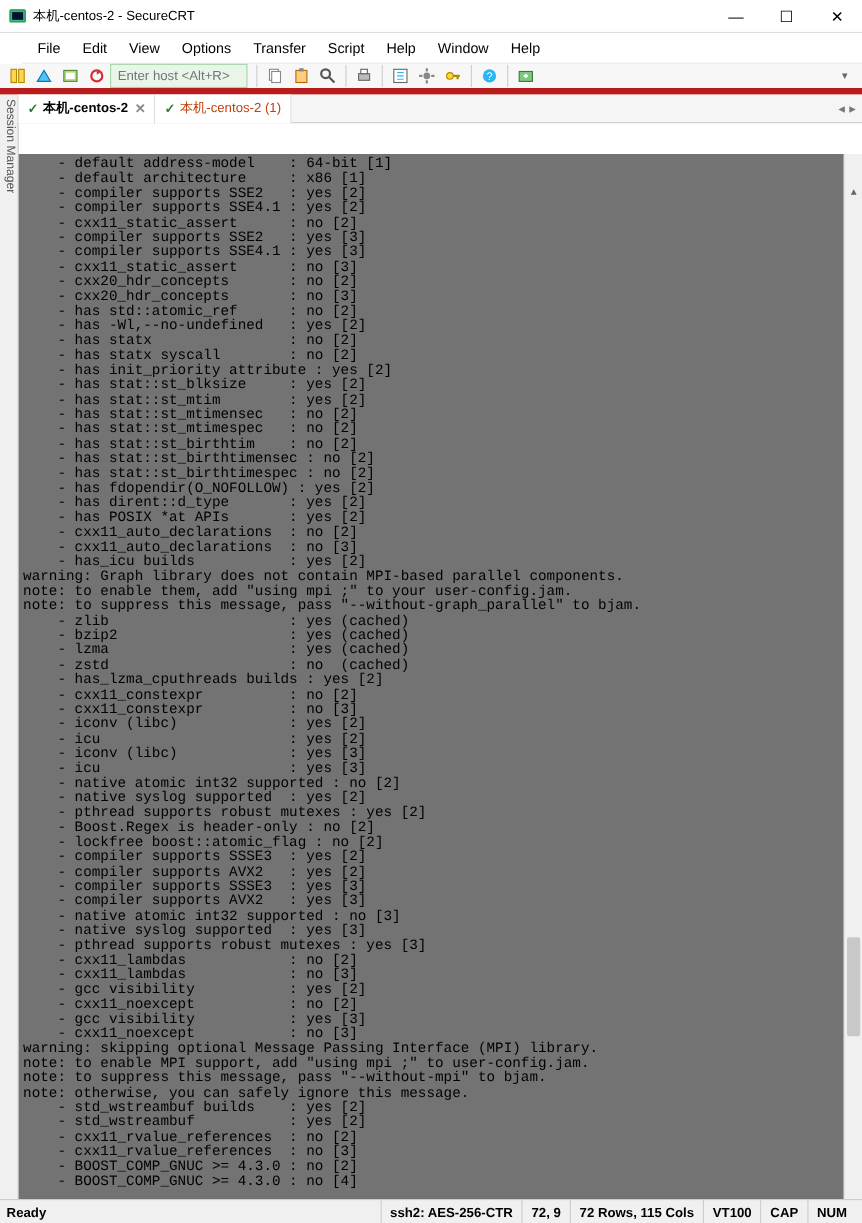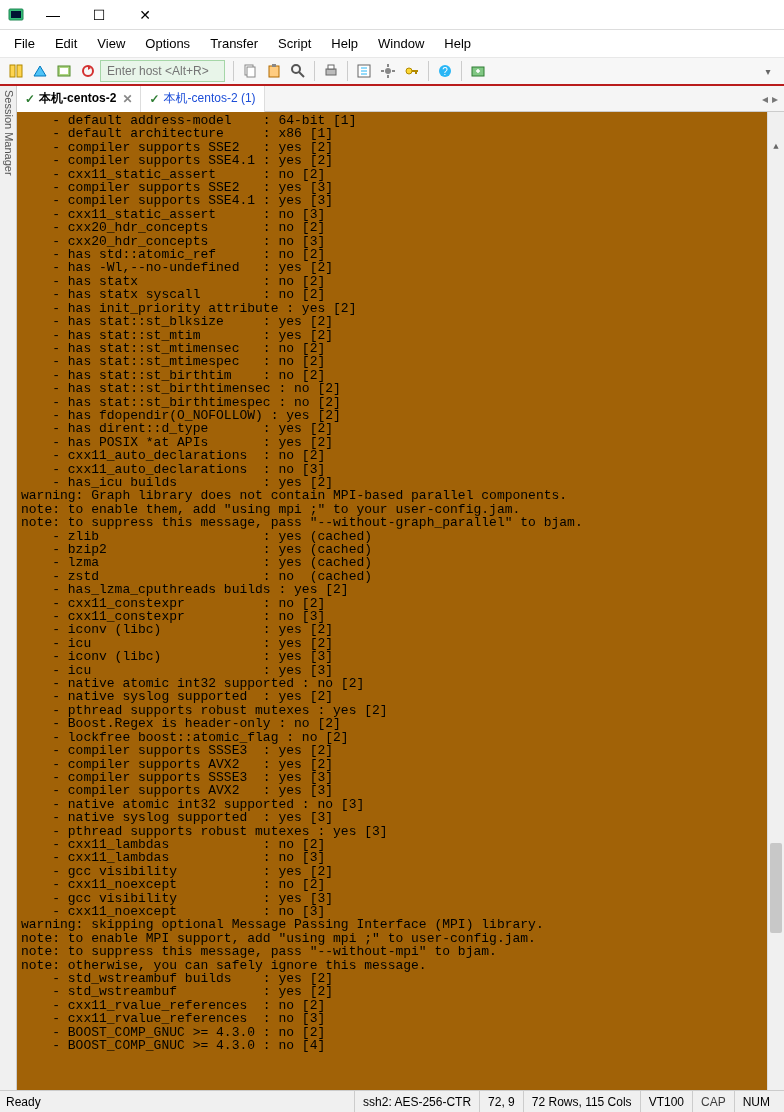--- a/index.html
+++ b/index.html
@@ -1,57 +1,58 @@
 <!DOCTYPE html>
 <html><head>
 <meta charset="utf-8">
 <style>
   * { box-sizing: border-box; margin: 0; padding: 0; }
   html, body { width: 784px; height: 1112px; font-family: "Segoe UI", Tahoma, sans-serif; font-size: 12px; background: #fff; color: #000; overflow: hidden; }
   .titlebar { height: 30px; background: #fff; display: flex; align-items: center; padding: 0 0 0 8px; border-bottom: 1px solid #ddd; }
   .titlebar .icon { width: 16px; height: 16px; margin-right: 6px; display: inline-flex; align-items: center; justify-content: center; }
   .titlebar .title { flex: 1; font-size: 12px; }
   .winbtn { width: 46px; height: 30px; display: flex; align-items: center; justify-content: center; font-size: 14px; }
-  .menubar { height: 28px; background: #fff; display: flex; align-items: center; border-bottom: 1px solid #e8e8e8; padding: 0 4px; }
+  .menubar { height: 28px; background: #fff; display: flex; align-items: center; border-bottom: 1px solid #e8e8e8; padding: 0 4px; margin-left: 20px; }
   .menubar .mitem { padding: 4px 10px; font-size: 13px; }
-  .toolbar { height: 28px; background: #f7f7f7; display: flex; align-items: center; padding: 0 4px; border-bottom: 2px solid #b91c1c; }
+  .toolbar { height: 28px; background: #f7f7f7; display: flex; align-items: center; padding: 0 4px; border-bottom: 6px solid #b91c1c; }
   .tbtn { width: 20px; height: 20px; margin: 0 2px; display: flex; align-items: center; justify-content: center; }
   .tsep { width: 1px; height: 20px; background: #ccc; margin: 0 4px; }
   .hostbox { width: 125px; height: 22px; border: 1px solid #a5d6a7; background: #e8f5e9; font-size: 12px; padding: 0 6px; color: #555; margin-right: 4px; }
   .body { display: flex; height: calc(1112px - 30px - 28px - 28px - 22px); }
   .sidepanel { width: 17px; background: #f0f0f0; border-right: 1px solid #ccc; writing-mode: vertical-rl; text-orientation: mixed; font-size: 11px; padding: 4px 1px; color: #555; text-align:left;}
   .main { flex: 1; display: flex; flex-direction: column; }
   .tabstrip { height: 26px; background: #f5f5f5; display: flex; align-items: center; border-bottom: 1px solid #ccc; position:relative;}
   .tab { height: 26px; display: flex; align-items: center; padding: 0 8px; font-size: 12px; border-right: 1px solid #ddd; background:#fff;}
   .tab.active { font-weight: bold; background: #fff; }
   .tab .chk { color: #2e7d32; margin-right: 4px; font-weight: bold;}
-  .tab.inactive .tlabel { color: #1d4ed8; font-weight: normal;}
+  .tab.inactive .tlabel { color: #c2410c; font-weight: normal;}
   .tab .close { margin-left: 6px; color: #888; }
   .tabstrip .arrows { margin-left:auto; padding-right:6px; display:flex; gap:4px; color:#777;}
-  .term { flex: 1; background: #a16207; color: #000; font-family: "NSimSun","SimSun","Courier New",monospace; font-size: 13px; line-height: 13.4px; padding: 2px 4px; white-space: pre; overflow: hidden; position: relative; }
+  .term { flex: 1; background: #737373; color: #000; font-family: "NSimSun","SimSun","Courier New",monospace; font-size: 13px; line-height: 13.4px; padding: 2px 4px; white-space: pre; overflow: hidden; position: relative; margin-top: 28px; }
   .vscroll { position:absolute; right:0; top:0; width:17px; height:100%; background:#f0f0f0; border-left:1px solid #ddd;}
   .vscroll .up,.vscroll .down{height:17px;display:flex;align-items:center;justify-content:center;font-size:9px;color:#666;}
   .vscroll .track{height:calc(100% - 34px);position:relative;}
   .vscroll .thumb{position:absolute;left:2px;right:2px;top:70%;height:90px;background:#c8c8c8;border-radius:2px;}
   .statusbar { height: 22px; background: #f0f0f0; border-top: 1px solid #ccc; display: flex; align-items: center; font-size: 12px; padding: 0 6px; }
-  .statusbar .cell { padding: 0 8px; border-left: 1px solid #ccc; height: 100%; display: flex; align-items: center; }
+  .statusbar .cell { padding: 0 8px; border-left: 1px solid #ccc; height: 100%; display: flex; align-items: center; font-weight: bold; }
   .statusbar .cell:first-child { border-left: none; flex:0 0 auto; padding-left:0;}
   .statusbar .spacer { flex: 1; }
   svg { display:block; }
 </style>
 </head>
 <body>
 
 <div class="titlebar">
   <span class="icon">
     <svg width="16" height="16" viewBox="0 0 16 16">
         <rect x="1" y="2" width="14" height="11" rx="1" fill="#3b7" stroke="#285"></rect>
         <rect x="3" y="4" width="10" height="7" fill="#013"></rect>
       </svg>
   </span>
+  <span class="title">本机-centos-2 - SecureCRT</span>
   <div class="winbtn">—</div>
   <div class="winbtn">☐</div>
   <div class="winbtn">✕</div>
 </div>
 
 <div class="menubar">
   <div class="mitem">File</div>
   <div class="mitem">Edit</div>
   <div class="mitem">View</div>
   <div class="mitem">Options</div>
@@ -255,15 +256,15 @@
   </div>
 </div>
 
 <div class="statusbar">
   <div class="cell">Ready</div>
   <div class="spacer"></div>
   <div class="cell">ssh2: AES-256-CTR</div>
   <div class="cell">72,  9</div>
   <div class="cell">72 Rows, 115 Cols</div>
   <div class="cell">VT100</div>
-  <div class="cell" style="color:#404040">CAP</div>
+  <div class="cell" style="color:#000000">CAP</div>
   <div class="cell">NUM</div>
 </div>
 
 </body></html>

